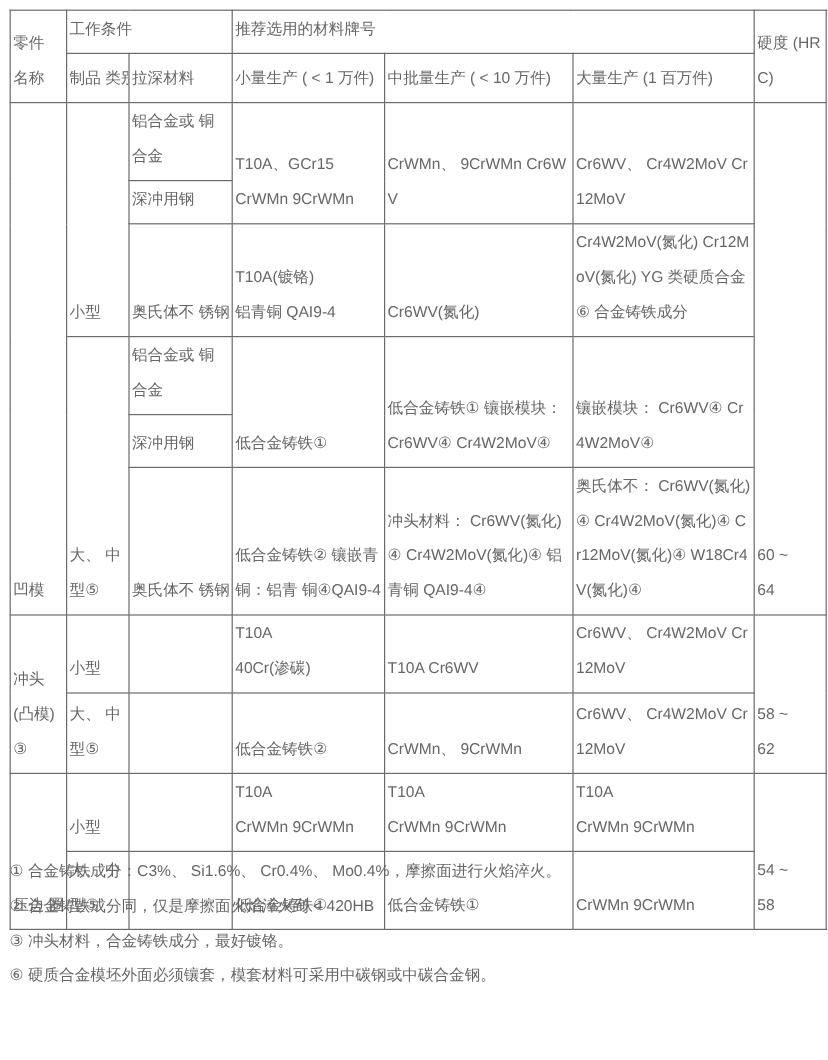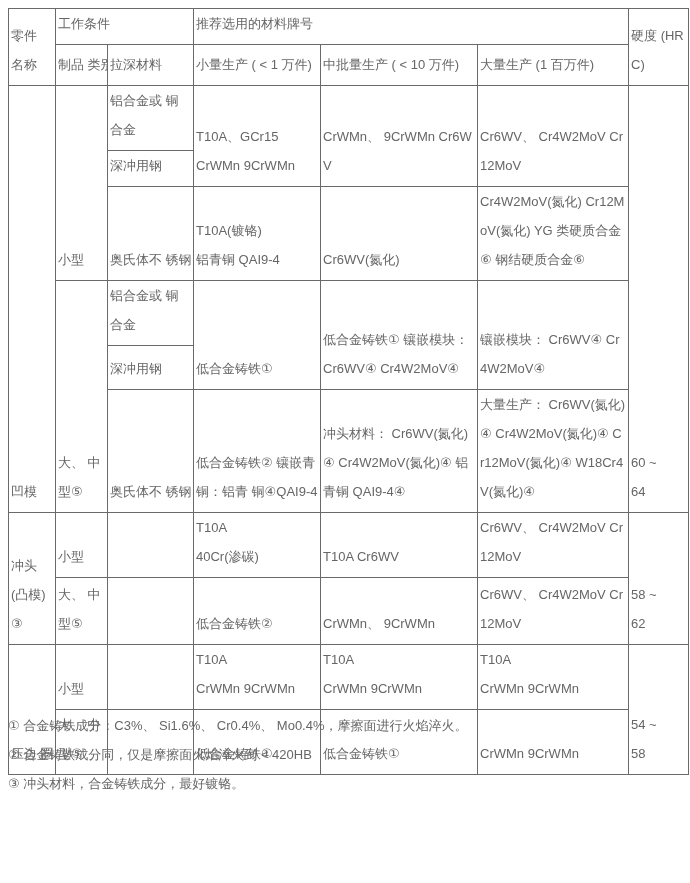--- a/index.html
+++ b/index.html
@@ -95,37 +95,37 @@
 64</td>
     </tr>
     <tr style="height:29px">
       <td class="nw">深冲用钢</td>
     </tr>
     <tr style="height:84px">
       <td class="nw">奥氏体不 锈钢</td>
       <td>T10A(镀铬)
 铝青铜 QAI9-4</td>
       <td>Cr6WV(氮化)</td>
-      <td>Cr4W2MoV(氮化) Cr12MoV(氮化) YG 类硬质合金⑥ 钢结硬质合金⑥</td>
+      <td>Cr4W2MoV(氮化) Cr12MoV(氮化) YG 类硬质合金⑥ 合金铸铁成分</td>
     </tr>
     <tr style="height:56px">
       <td rowspan="3">大、 中型⑤</td>
       <td>铝合金或 铜合金</td>
       <td rowspan="2">低合金铸铁①</td>
       <td rowspan="2">低合金铸铁① 镶嵌模块： Cr6WV④ Cr4W2MoV④</td>
       <td rowspan="2">镶嵌模块： Cr6WV④ Cr4W2MoV④</td>
     </tr>
     <tr style="height:44px">
       <td class="nw">深冲用钢</td>
     </tr>
     <tr style="height:109px">
       <td class="nw">奥氏体不 锈钢</td>
       <td>低合金铸铁② 镶嵌青铜：铝青 铜④QAI9-4</td>
       <td>冲头材料： Cr6WV(氮化)④ Cr4W2MoV(氮化)④ 铝青铜 QAI9-4④</td>
-      <td>大量生产： Cr6WV(氮化)④ Cr4W2MoV(氮化)④ Cr12MoV(氮化)④ W18Cr4V(氮化)④</td>
+      <td>奥氏体不： Cr6WV(氮化)④ Cr4W2MoV(氮化)④ Cr12MoV(氮化)④ W18Cr4V(氮化)④</td>
     </tr>
 
     <tr style="height:63px">
       <td rowspan="2">冲头 (凸模)③</td>
       <td>小型</td>
       <td></td>
       <td>T10A
 40Cr(渗碳)</td>
       <td>T10A Cr6WV</td>
       <td>Cr6WV、 Cr4W2MoV Cr12MoV</td>
@@ -160,15 +160,16 @@
       <td>低合金铸铁①</td>
       <td>CrWMn 9CrWMn</td>
     </tr>
   </tbody>
     </table>
 
   <div class="footnotes">
     <p>① 合金铸铁成分：C3%、 Si1.6%、 Cr0.4%、 Mo0.4%，摩擦面进行火焰淬火。</p>
     <p>② 合金铸铁成分同，仅是摩擦面火焰淬火到 &lt; 420HB</p>
     <p>③ 冲头材料，合金铸铁成分，最好镀铬。</p>
+    <p>⑥ 硬质合金模坯外面必须镶套，模套材料可采用中碳钢或中碳合金钢。</p>
   </div>
 
 </div>
 
 </body></html>

